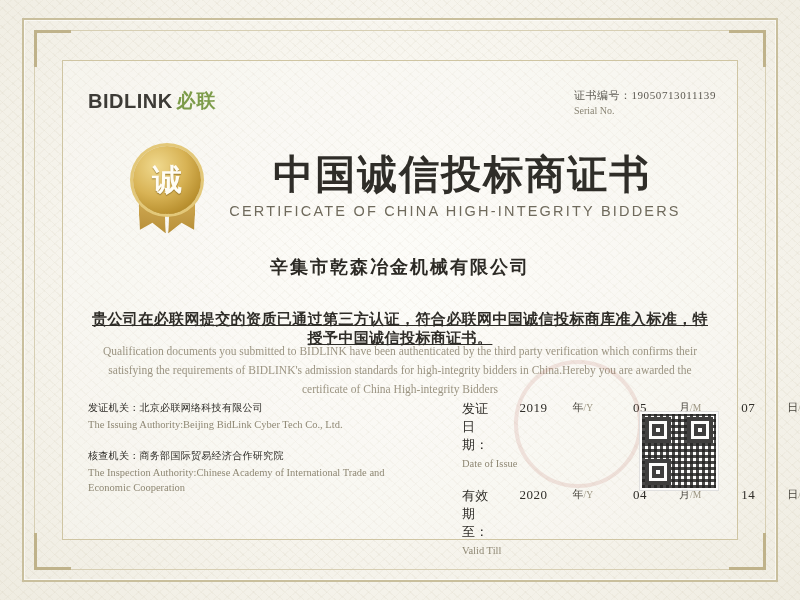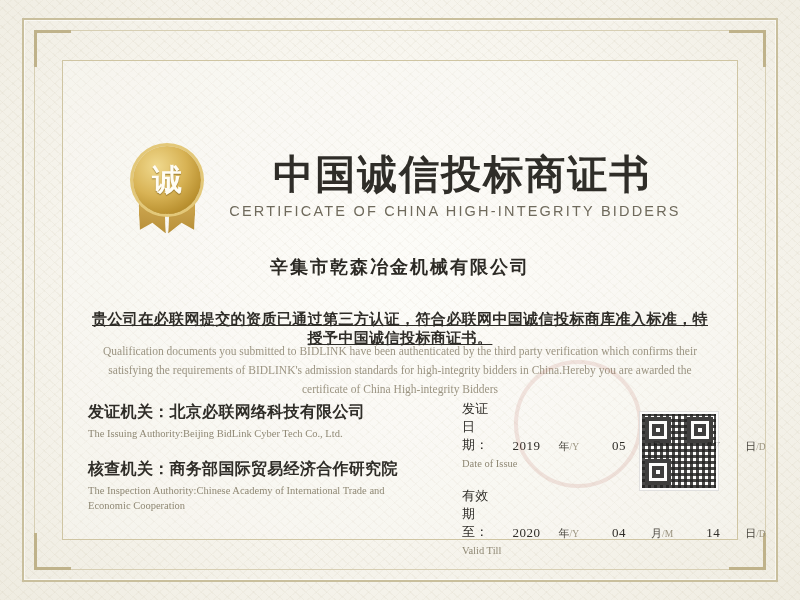--- a/index.html
+++ b/index.html
@@ -198,36 +198,35 @@
     position: absolute;
     left: 26px; right: 26px; top: 340px;
     display: flex;
     justify-content: flex-start;
     gap: 46px;
   }
   .col-left { width: 330px; }
   .col-right { width: 250px; }
   .field { margin-bottom: 16px; }
   .field-cn {
-    font-size: 16px;
+    font-size: 10px;
     color: #2f2d28;
     letter-spacing: 0.3px;
     line-height: 1.5;
-    font-weight: bold;
   }
   .field-en {
     font-size: 10.5px;
     color: #8f8874;
     line-height: 1.45;
     margin-top: 2px;
   }
   .date-line {
     display: flex;
-    align-items: flex-end;
-    gap: 8px;
+    align-items: flex-start;
+    gap: 15px;
     font-size: 13px;
     color: #2f2d28;
   }
   .date-label { margin-right: 8px; letter-spacing: 0.3px; }
   .date-val {
     min-width: 44px;
     text-align: center;
     letter-spacing: 0.5px;
   }
   .date-unit {
@@ -282,20 +281,32 @@
   <div class="frame-outer"></div>
   <div class="frame-outer2"></div>
   <div class="corner tl"></div>
   <div class="corner tr"></div>
   <div class="corner bl"></div>
   <div class="corner br"></div>
   <div class="frame-inner"></div>
 
   <div class="content">
 
+    <div class="header">
+      <div class="logo">
+        <span class="logo-mark">BIDLINK</span>
+        <span class="logo-cn">必联</span>
+      </div>
+      <div class="serial-box">
+        <div class="serial-line">
+          <span class="serial-label-cn">证书编号：</span><span class="serial-num">19050713011139</span>
+        </div>
+        <div class="serial-en">Serial No.</div>
+      </div>
+    </div>
 
     <div class="title-row">
       <div class="medal">
         <div class="ribbon-l"></div>
         <div class="ribbon-r"></div>
         <div class="disc">
           <span>诚</span>
         </div>
       </div>
       <div class="titles">

